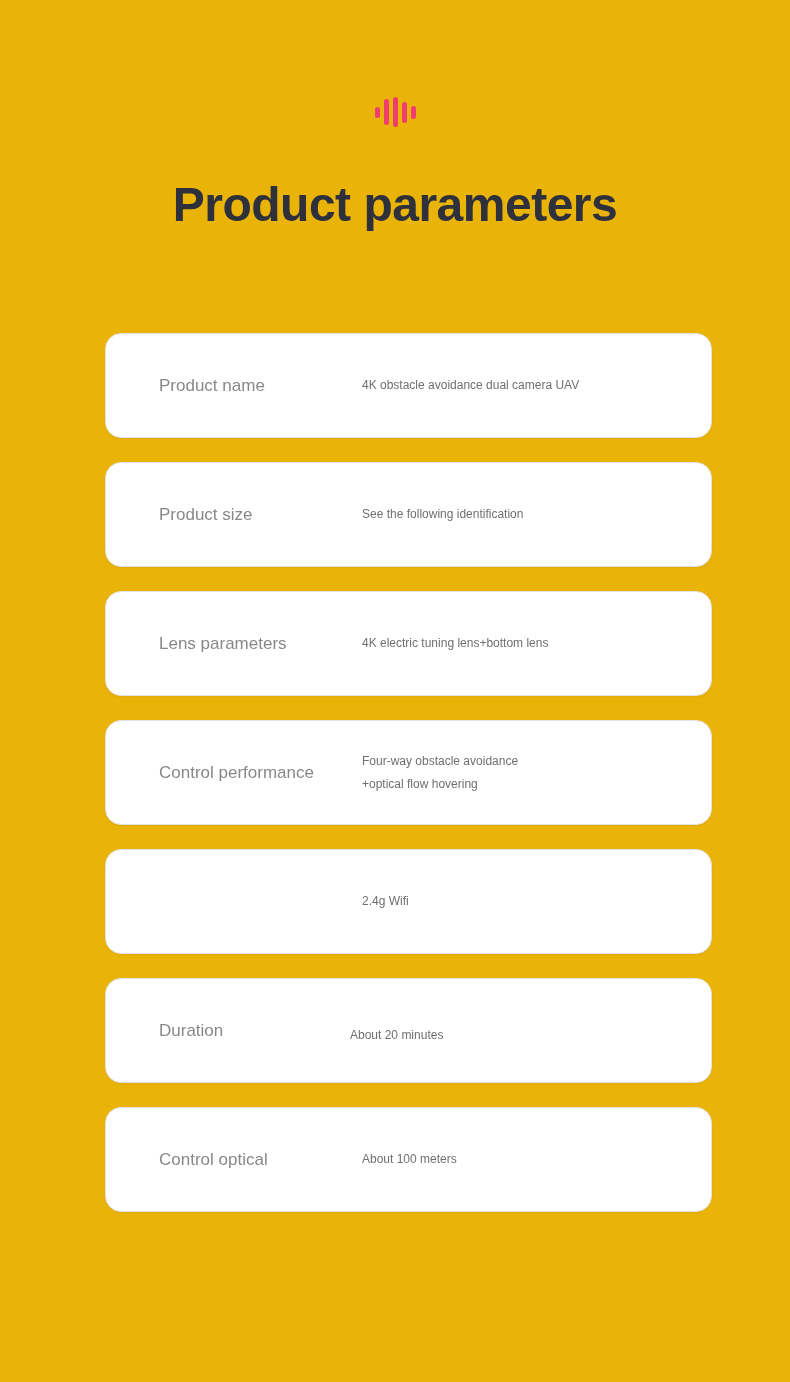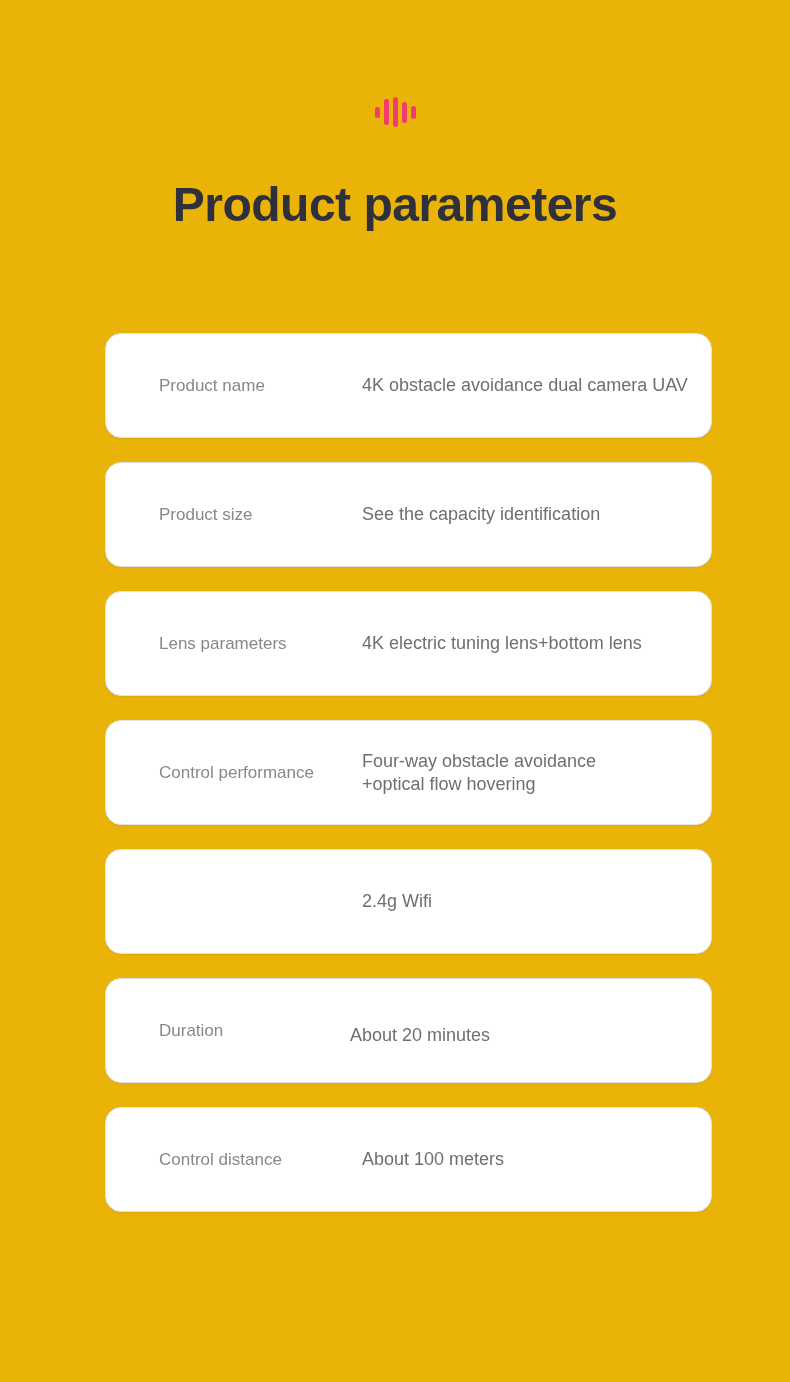--- a/index.html
+++ b/index.html
@@ -93,21 +93,21 @@
     font-size: 17px;
     line-height: 23px;
     color: #888888;
     white-space: pre-line;
   }
 
   .spec-value {
     position: absolute;
     left: 256px;
     width: 330px;
-    font-size: 18px;
+    font-size: 12px;
     line-height: 23px;
     color: #6f6f6f;
     white-space: pre-line;
   }
 
   
   .spec-row[data-offset="left"] .spec-value { left: 244px; margin-top: 9px; }
 </style>
 </head>
 <body>
@@ -124,37 +124,37 @@
 
   <h1 class="page-title">Product parameters</h1>
 
   <div class="spec-list" id="spec-list">
       <div class="spec-row" data-offset="normal">
         <div class="spec-label">Product name</div>
         <div class="spec-value">4K obstacle avoidance dual camera UAV</div>
       </div>
       <div class="spec-row" data-offset="normal">
         <div class="spec-label">Product size</div>
-        <div class="spec-value">See the capacity identification</div>
+        <div class="spec-value">See the following identification</div>
       </div>
       <div class="spec-row" data-offset="normal">
         <div class="spec-label">Lens parameters</div>
         <div class="spec-value">4K electric tuning lens+bottom lens</div>
       </div>
       <div class="spec-row" data-offset="normal">
         <div class="spec-label">Control performance</div>
         <div class="spec-value">Four-way obstacle avoidance
 +optical flow hovering</div>
       </div>
       <div class="spec-row" data-offset="normal">
         <div class="spec-value">2.4g Wifi</div>
       </div>
       <div class="spec-row" data-offset="left">
         <div class="spec-label">Duration</div>
         <div class="spec-value">About 20 minutes</div>
       </div>
       <div class="spec-row" data-offset="normal">
-        <div class="spec-label">Control distance</div>
+        <div class="spec-label">Control optical</div>
         <div class="spec-value">About 100 meters</div>
       </div>
     </div>
 
 </div>
 
 </body></html>

